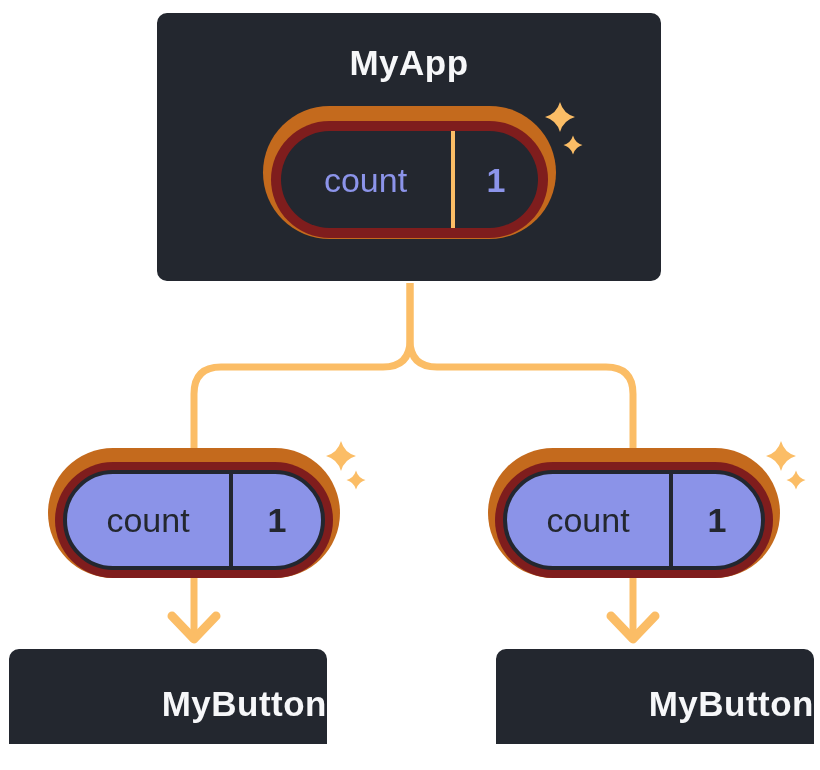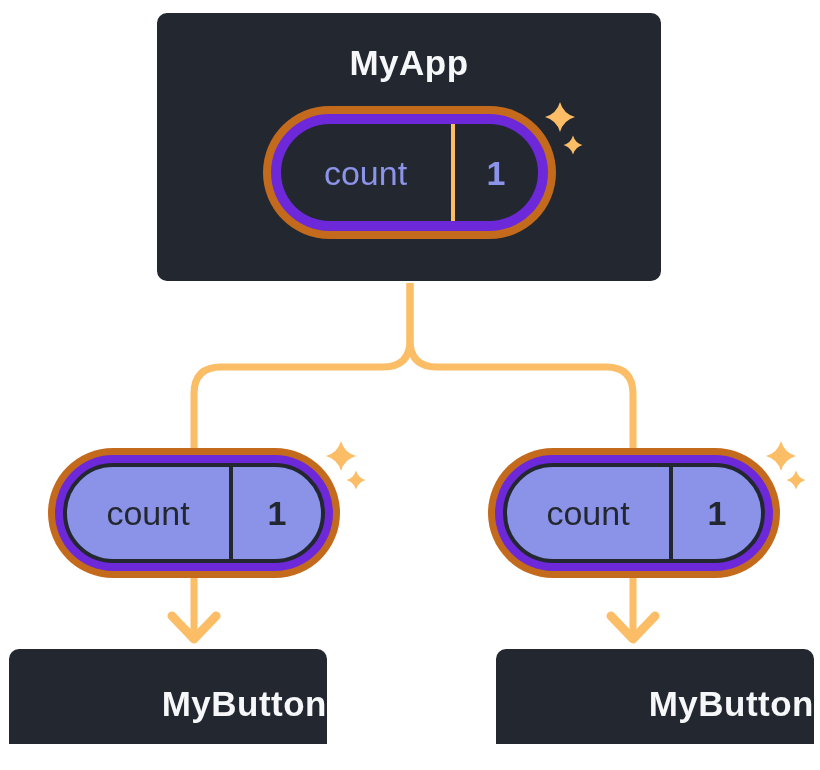--- a/index.html
+++ b/index.html
@@ -21,21 +21,21 @@
   }
   .node-root{left:155px;top:11px;width:508px;height:272px;
     display:flex;flex-direction:column;align-items:center;}
   .node-root .node-title{margin-top:30px;}
   .node-button{display:flex;align-items:center;justify-content:flex-end;}
   .node-button-left{left:7px;top:647px;width:322px;height:114px;}
   .node-button-right{left:494px;top:647px;width:322px;height:114px;}
 
   
   .pill{border-radius:999px;background:#C46A1D;box-sizing:border-box;z-index:2;}
-  .pill-ring{height:100%;border-radius:999px;background:#6d28d9;box-sizing:border-box;}
+  .pill-ring{height:100%;border-radius:999px;background:#7f1d1d;box-sizing:border-box;margin-top:7px;}
   .pill-inner{
     height:100%;border-radius:999px;display:flex;align-items:stretch;
     box-sizing:border-box;overflow:hidden;
   }
   .cell{display:flex;align-items:center;justify-content:center;font-size:34px;line-height:1;}
 
   
   .pill-dark{width:293px;height:133px;margin-top:23px;padding:8px;}
   .pill-dark .pill-ring{padding:10px;}
   .pill-dark .pill-inner{background:#23272F;}

